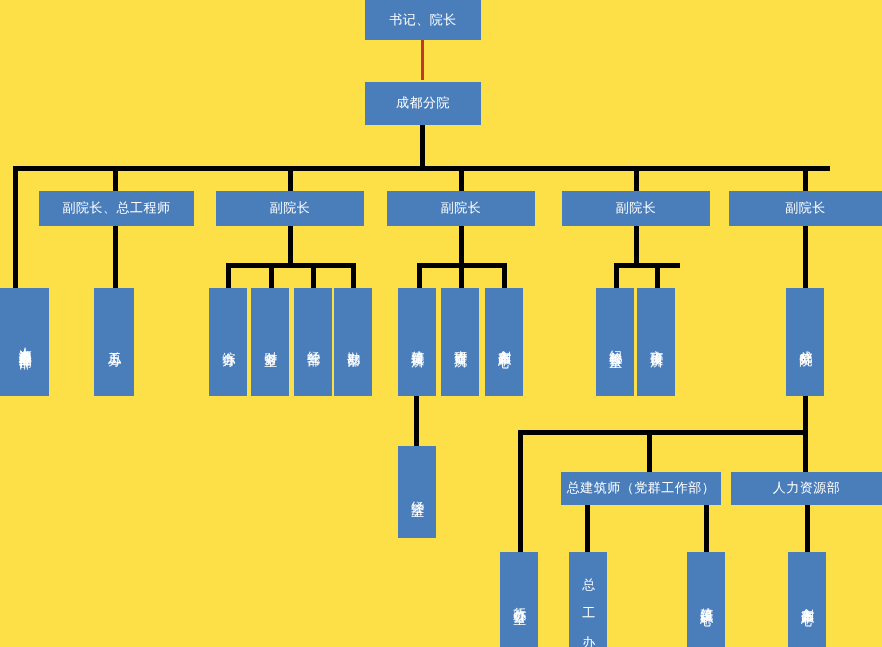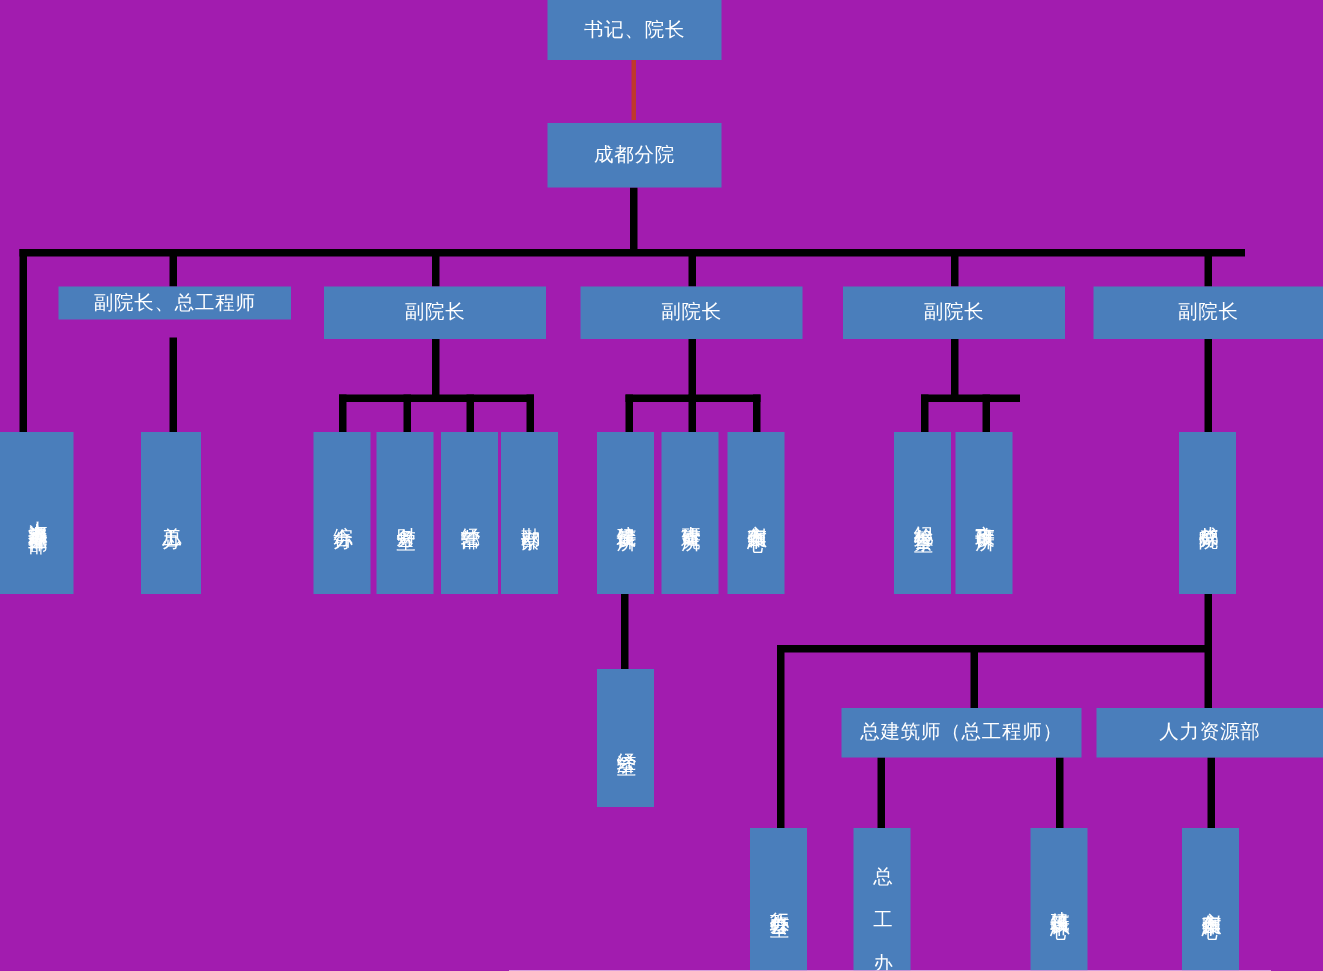--- a/index.html
+++ b/index.html
@@ -4,21 +4,21 @@
 <style>
   html, body {
     margin: 0;
     padding: 0;
     background: #ffffff;
   }
   #chart {
     position: relative;
     width: 882px;
     height: 647px;
-    background: #a21caf;
+    background: #fde047;
     font-family: "Liberation Sans", "DejaVu Sans", sans-serif;
     overflow: hidden;
   }
   .node {
     position: absolute;
     background: #4a7ebb;
     color: #ffffff;
     display: flex;
     align-items: center;
     justify-content: center;
@@ -102,21 +102,21 @@
 
   <div class="conn" style="left:585px; top:505px; width:5px; height:47px;"></div>
   <div class="conn" style="left:704px; top:505px; width:5px; height:47px;"></div>
 
   <div class="conn" style="left:805px; top:505px; width:5px; height:47px;"></div>
 
   <div class="node" style="left:365px; top:0px; width:116px; height:40px;">书记、院长</div>
 
   <div class="node" style="left:365px; top:82px; width:116px; height:43px;">成都分院</div>
 
-  <div class="node" style="left:39px; top:191px; width:155px; height:22px;">副院长、总工程师</div>
+  <div class="node" style="left:39px; top:191px; width:155px; height:35px;">副院长、总工程师</div>
   <div class="node" style="left:216px; top:191px; width:148px; height:35px;">副院长</div>
   <div class="node" style="left:387px; top:191px; width:148px; height:35px;">副院长</div>
   <div class="node" style="left:562px; top:191px; width:148px; height:35px;">副院长</div>
   <div class="node" style="left:729px; top:191px; width:153px; height:35px;">副院长</div>
 
   <div class="node vert twocol" style="left:0px; top:288px; width:49px; height:108px;">
     <span>人力资源部</span>
       <span>党群工作部</span>
   </div>
 
@@ -131,21 +131,21 @@
   <div class="node vert" style="left:441px; top:288px; width:38px; height:108px;">古建研究所</div>
   <div class="node vert" style="left:485px; top:288px; width:38px; height:108px;">方案创作中心</div>
 
   <div class="node vert" style="left:596px; top:288px; width:38px; height:108px;">纪检督察室</div>
   <div class="node vert" style="left:637px; top:288px; width:38px; height:108px;">市政设计所</div>
 
   <div class="node vert" style="left:786px; top:288px; width:38px; height:108px;">成都分院</div>
 
   <div class="node vert" style="left:398px; top:446px; width:38px; height:92px;">经济室</div>
 
-  <div class="node" style="left:561px; top:472px; width:160px; height:33px;">总建筑师（总工程师）</div>
+  <div class="node" style="left:561px; top:472px; width:160px; height:33px;">总建筑师（党群工作部）</div>
   <div class="node" style="left:731px; top:472px; width:151px; height:33px;">人力资源部</div>
 
   <div class="node vert" style="left:500px; top:552px; width:38px; height:95px;">行政办公室</div>
   <div class="node vert spaced" style="left:569px; top:552px; width:38px; height:95px;">总 工 办</div>
   <div class="node vert" style="left:687px; top:552px; width:38px; height:95px;">建筑设计中心</div>
   <div class="node vert" style="left:788px; top:552px; width:38px; height:95px;">方案创作中心</div>
 
 </div>
 
 </body></html>

